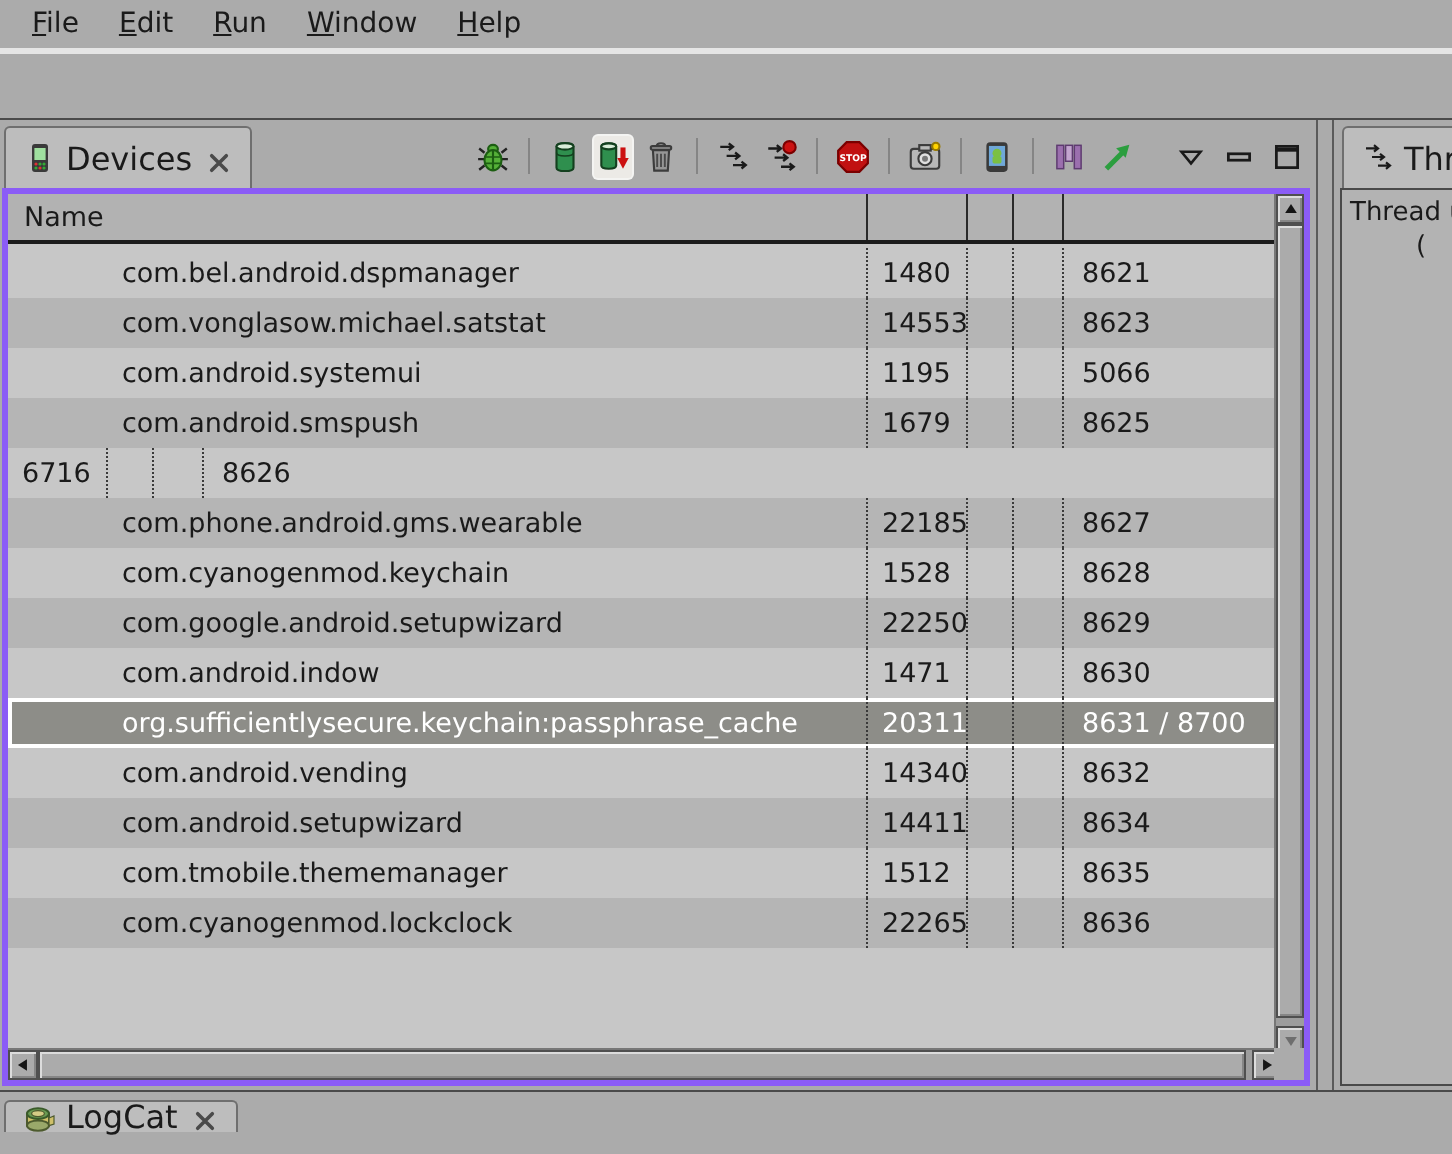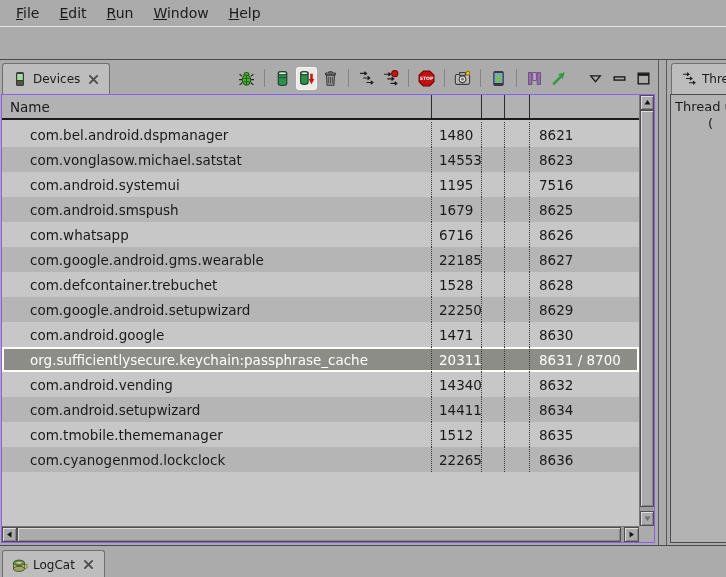--- a/index.html
+++ b/index.html
@@ -8,79 +8,79 @@
     position: relative; overflow: hidden;
     background: #ababab;
     font-family: "DejaVu Sans", "Liberation Sans", sans-serif;
     font-size: 13px; color: #1a1a1a;
   }
 
   
   .menu-bar {
     position: absolute; top: 0; left: 0; width: 726px; height: 27px;
     display: flex; align-items: center; padding-left: 6px;
-    border-bottom: 1px solid #e5e5e5;
+    border-bottom: 3px solid #e5e5e5;
   }
   .menu-item { padding: 3px 10px; font-size: 14px; cursor: default; }
 
   
   .top-strip {
     position: absolute; top: 27px; left: 0; width: 726px; height: 33px;
     border-bottom: 1px solid #4a4a4a;
   }
 
   
   .left-panel { position: absolute; top: 60px; left: 0; width: 659px; height: 485px;
     border-right: 1px solid #5a5a5a; }
 
   .view-tab {
     position: absolute; display: flex; align-items: center; gap: 5px;
     padding: 0 9px; background: #bdbdbd;
     border: 1px solid #6f6f6f; border-bottom: none;
-    border-radius: 3px 3px 0 0; font-size: 12px; white-space: nowrap;
+    border-radius: 3px 3px 0 0; font-size: 16px; white-space: nowrap;
   }
   .devices-tab { left: 2px; top: 3px; height: 31px; }
   .view-tab svg.tabicon { width: 16px; height: 16px; }
   .view-tab .close { width: 13px; height: 13px; margin-left: 2px; }
   .view-tab .close svg { width: 13px; height: 13px; }
 
   .devices-toolbar {
     position: absolute; right: 5px; top: 6px; height: 24px;
     display: flex; align-items: center; gap: 5px;
   }
   .tb-btn { width: 19px; height: 21px; display: flex; align-items: center; justify-content: center; }
   .tb-btn svg { width: 17px; height: 17px; }
   .tb-active { background: #eceae6; border-radius: 2px; box-shadow: 0 0 0 1px #f4f4f2; }
   .tb-sep { width: 1px; height: 18px; background: #858585; margin: 0 3px; }
   .tb-gap { width: 8px; }
 
   
   .table-region {
     position: absolute; top: 34px; left: 1px; width: 654px; height: 449px;
-    border: 1px solid #8b5cf6; background: #c7c7c7;
+    border: 3px solid #8b5cf6; background: #c7c7c7;
   }
   .table-header {
     position: absolute; top: 0; left: 0; width: 637px; height: 25px;
     background: #b2b2b2; border-bottom: 2px solid #1c1c1c; display: flex;
     font-size: 13.5px;
   }
   .th { height: 100%; display: flex; align-items: center; border-right: 1px solid #2a2a2a; }
   .th-name { width: 430px; padding-left: 8px; }
   .th-pid  { width: 50px; }
   .th-c3   { width: 23px; }
   .th-c4   { width: 25px; }
   .th-port { flex: 1; border-right: none; }
 
   .table-body { position: absolute; top: 27px; left: 0; width: 637px; height: 404px; overflow: hidden; }
   .trow { height: 25px; display: flex; align-items: stretch; font-size: 13.5px; }
   .trow:nth-child(odd)  { background: #c7c7c7; }
   .trow:nth-child(even) { background: #b5b5b5; }
   .trow > div { display: flex; align-items: center; border-right: 1px dotted #3a3a3a;
     white-space: nowrap; overflow: hidden; }
-  .cell-name { width: 430px; padding-left: 28px; }
+  .cell-name { width: 430px; padding-left: 57px; }
   .cell-pid  { width: 50px; padding-left: 7px; }
   .cell-c3   { width: 23px; }
   .cell-c4   { width: 25px; }
   .cell-port { flex: 1; padding-left: 9px; border-right: none !important; }
   .trow.sel { background: #8d8d88 !important; color: #ffffff; box-shadow: inset 0 0 0 2px #ffffff; text-align: right; }
 
   
   .scroll-btn {
     background: #ababab; border: 1px solid #4f4f4f;
     box-shadow: inset 1px 1px 0 #dcdcdc, inset -1px -1px 0 #868686;
@@ -108,21 +108,21 @@
     border-left: 1px solid #5a5a5a; }
   .threads-tab { left: 4px; top: 3px; height: 31px; }
   .right-content { position: absolute; top: 34px; left: 3px; width: 260px; height: 449px;
     border: 1px solid #4a4a4a; background: #b3b3b3; padding: 4px 0 0 4px; }
   .right-content .line1 { white-space: nowrap; }
   .right-content .line2 { white-space: nowrap; padding-left: 33px; margin-top: 2px; }
 
   
   .bottom-bar { position: absolute; top: 545px; left: 0; width: 726px; height: 32px;
     border-top: 1px solid #4a4a4a; }
-  .logcat-tab { left: 2px; top: 4px; height: 28px; }
+  .logcat-tab { left: 2px; top: 4px; height: 16px; }
 </style>
 </head>
 <body>
 
 <div class="menu-bar">
     <span class="menu-item"><u>F</u>ile</span>
     <span class="menu-item"><u>E</u>dit</span>
     <span class="menu-item"><u>R</u>un</span>
     <span class="menu-item"><u>W</u>indow</span>
     <span class="menu-item"><u>H</u>elp</span>
@@ -286,59 +286,58 @@
           <div class="cell-pid">14553</div>
           <div class="cell-c3"></div>
           <div class="cell-c4"></div>
           <div class="cell-port">8623</div>
         </div>
         <div class="trow">
           <div class="cell-name">com.android.systemui</div>
           <div class="cell-pid">1195</div>
           <div class="cell-c3"></div>
           <div class="cell-c4"></div>
-          <div class="cell-port">7516</div>
+          <div class="cell-port">5066</div>
         </div>
         <div class="trow">
           <div class="cell-name">com.android.smspush</div>
           <div class="cell-pid">1679</div>
           <div class="cell-c3"></div>
           <div class="cell-c4"></div>
           <div class="cell-port">8625</div>
         </div>
         <div class="trow">
-          <div class="cell-name">com.whatsapp</div>
           <div class="cell-pid">6716</div>
           <div class="cell-c3"></div>
           <div class="cell-c4"></div>
           <div class="cell-port">8626</div>
         </div>
         <div class="trow">
-          <div class="cell-name">com.google.android.gms.wearable</div>
+          <div class="cell-name">com.phone.android.gms.wearable</div>
           <div class="cell-pid">22185</div>
           <div class="cell-c3"></div>
           <div class="cell-c4"></div>
           <div class="cell-port">8627</div>
         </div>
         <div class="trow">
-          <div class="cell-name">com.defcontainer.trebuchet</div>
+          <div class="cell-name">com.cyanogenmod.keychain</div>
           <div class="cell-pid">1528</div>
           <div class="cell-c3"></div>
           <div class="cell-c4"></div>
           <div class="cell-port">8628</div>
         </div>
         <div class="trow">
           <div class="cell-name">com.google.android.setupwizard</div>
           <div class="cell-pid">22250</div>
           <div class="cell-c3"></div>
           <div class="cell-c4"></div>
           <div class="cell-port">8629</div>
         </div>
         <div class="trow">
-          <div class="cell-name">com.android.google</div>
+          <div class="cell-name">com.android.indow</div>
           <div class="cell-pid">1471</div>
           <div class="cell-c3"></div>
           <div class="cell-c4"></div>
           <div class="cell-port">8630</div>
         </div>
         <div class="trow sel">
           <div class="cell-name">org.sufficientlysecure.keychain:passphrase_cache</div>
           <div class="cell-pid">20311</div>
           <div class="cell-c3"></div>
           <div class="cell-c4"></div>

